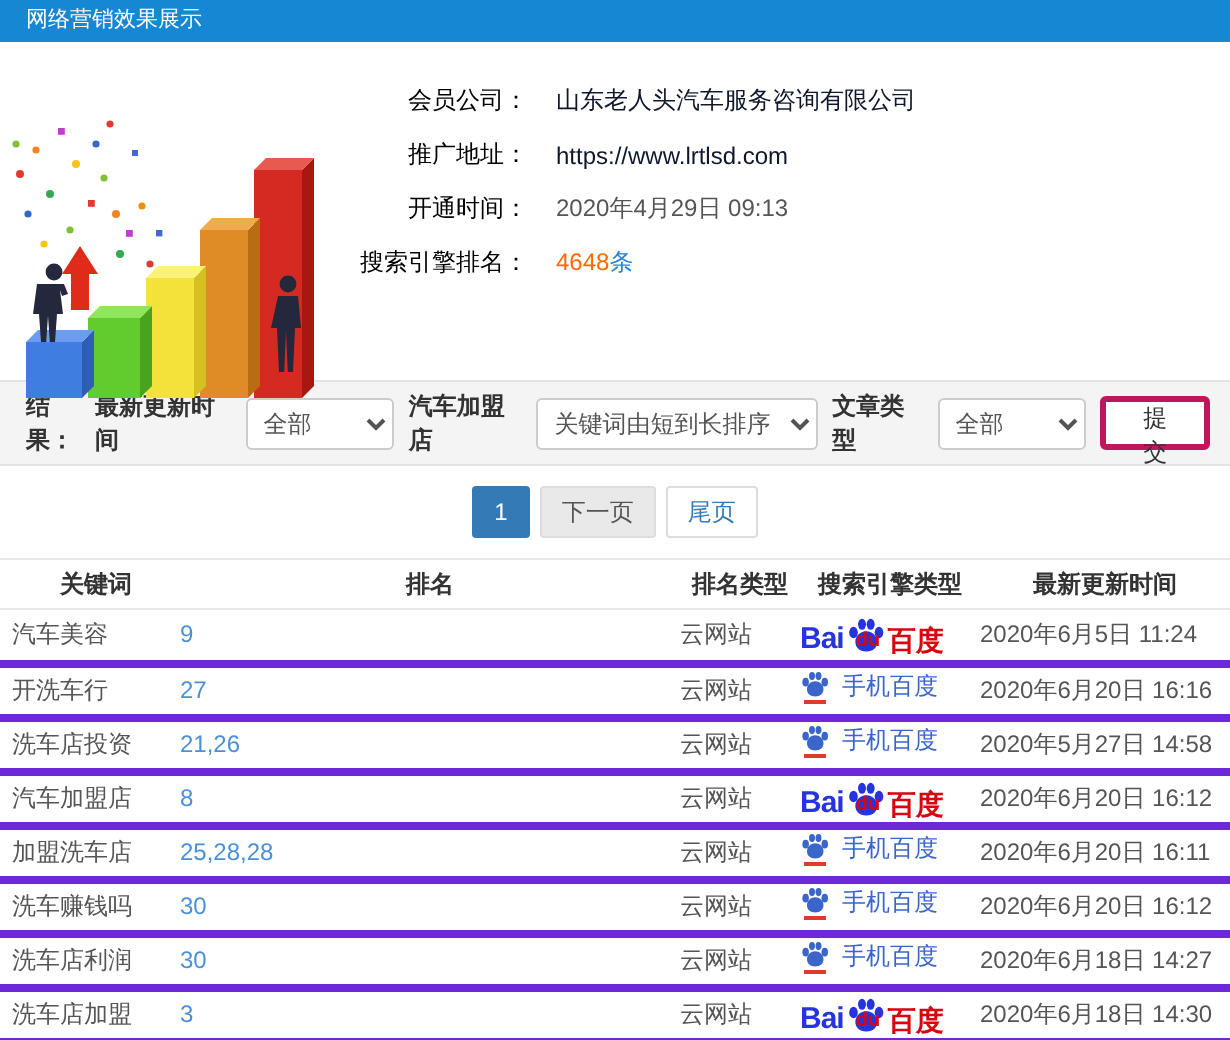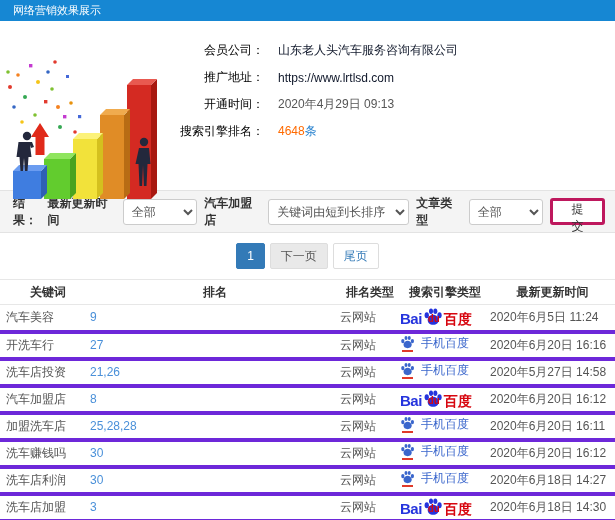--- a/index.html
+++ b/index.html
@@ -51,21 +51,21 @@
   tbody td { height:27px; border-bottom:4px solid #6d28d9; font-size:12px; color:#555; }
   .col1 { width:90px; } .col2 { width:250px; } .col3 { width:60px; }
   .col4 { width:90px; } .col5 { width:125px; }
   th:first-child, td:first-child { padding-left:6px; }
   a.rank { color:#4a90d9; text-decoration:none; cursor:pointer; }
   .bd-logo { display:inline-flex; align-items:flex-end; line-height:1; }
   .bd-bai { color:#2534dd; font-size:15px; font-weight:bold; letter-spacing:-0.5px; }
   .bd-paw { position:relative; width:20px; height:19px; margin:0 1px; }
   .bd-paw svg { width:20px; height:19px; display:block; }
   .bd-du { position:absolute; left:5px; top:8px; color:#d7060f; font-size:10px;
-    font-weight:bold; font-style:normal;font-family:Liberation Mono, monospace; }
+    font-weight:bold; font-style:normal; }
   .bd-cn { color:#d7060f; font-size:14px; font-weight:bold; }
   .mb-logo { display:inline-flex; align-items:center; gap:6px; }
   .mb-paw { position:relative; width:15px; height:17px; }
   .mb-paw svg { width:15px; height:14px; display:block; }
   .mb-line { position:absolute; left:2px; bottom:0; width:11px; height:2px;
     background:#e03a2a; }
   .mb-text { color:#3a66cc; font-size:12px; }
   .hidden-defs { position:absolute; width:0; height:0; overflow:hidden; }
 </style>
 </head>

